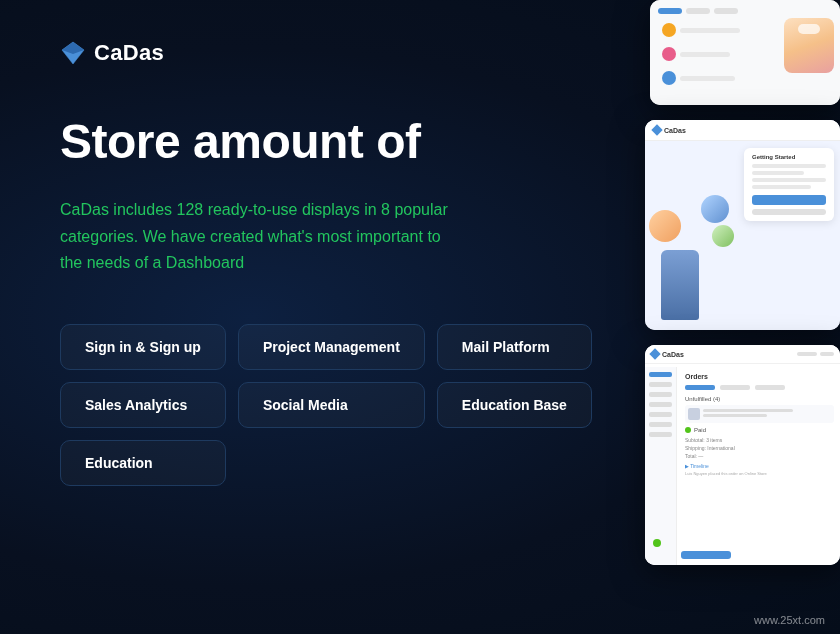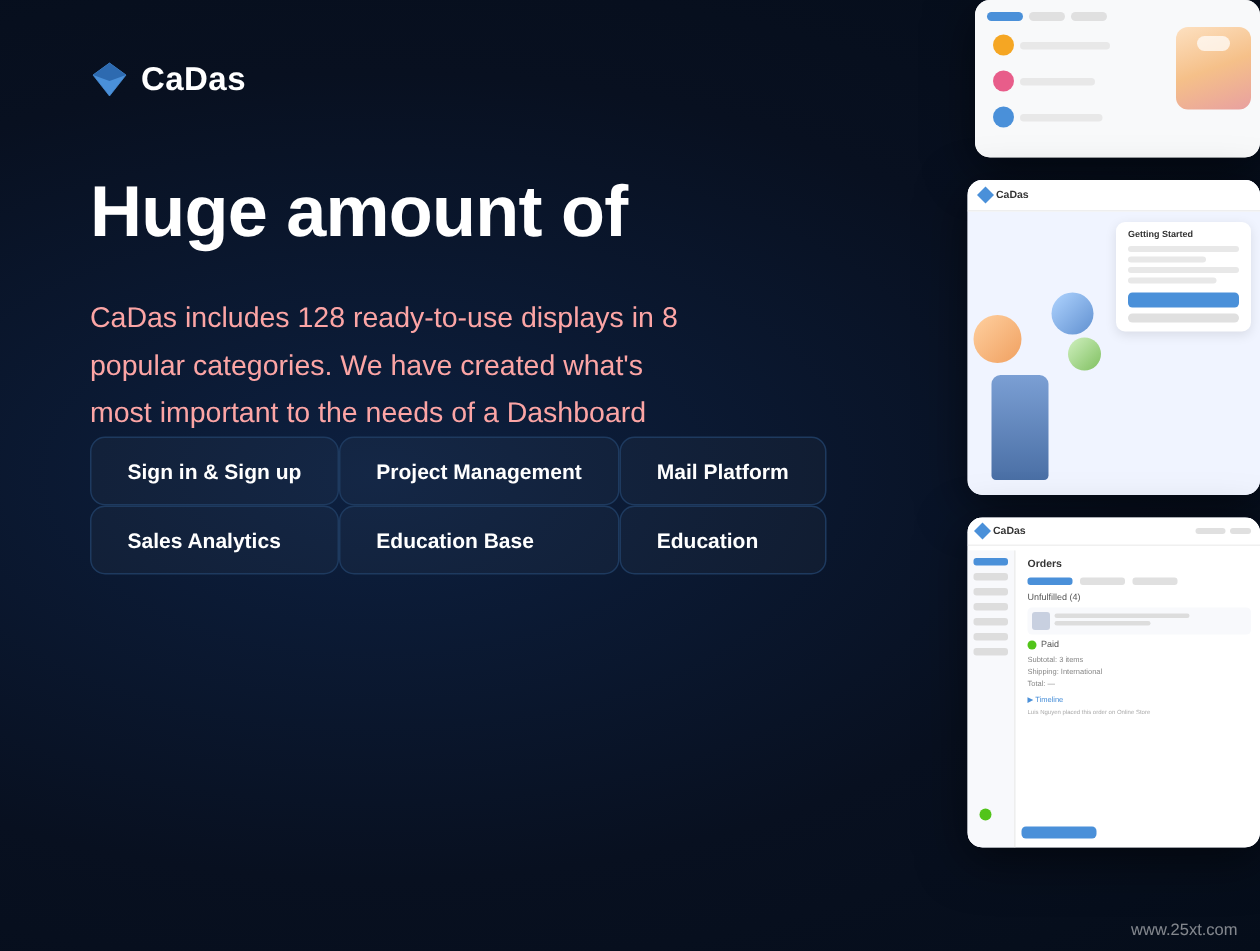--- a/index.html
+++ b/index.html
@@ -64,30 +64,32 @@
       color: #ffffff;
       font-size: 48px;
       font-weight: 800;
       line-height: 1.15;
       margin-bottom: 28px;
       letter-spacing: -0.5px;
     }
 
     
     .description {
-      color: #fca5a5;
-      font-size: 19px;
+      color: #22c55e;
+      font-size: 16px;
       line-height: 1.65;
       max-width: 400px;
+      margin-bottom: 48px;
     }
 
     
     .tags-grid {
       display: grid;
       grid-template-columns: repeat(3, auto);
+      gap: 12px;
       justify-content: start;
     }
 
     .tag {
       display: inline-flex;
       align-items: center;
       padding: 14px 24px;
       border: 1.5px solid #1e3a5f;
       border-radius: 10px;
       background: rgba(255,255,255,0.03);
@@ -418,39 +420,42 @@
       <div class="logo-icon diamond-icon">
         <svg width="26" height="26" viewBox="0 0 26 26" fill="none">
           <path d="M13 2L24 10L13 24L2 10Z" fill="#4a90d9" stroke="#4a90d9" stroke-width="0.5"></path>
           <path d="M13 2L24 10L13 14L2 10Z" fill="#2d6ab0"></path>
         </svg>
       </div>
       <span class="logo-text">CaDas</span>
     </div>
 
     <h1 class="headline">
-      <span>Huge amount of</span><br>
+      <span>Store amount of</span><br>
     </h1>
 
     <p class="description">CaDas includes 128 ready-to-use displays in 8 popular categories. We have created what's most important to the needs of a Dashboard</p>
 
     <div class="tags-grid">
 
       <button class="tag">
         <span>Sign in &amp; Sign up</span>
       </button>
       <button class="tag">
         <span>Project Management</span>
       </button>
       <button class="tag">
         <span>Mail Platform</span>
       </button>
 
       <button class="tag">
         <span>Sales Analytics</span>
+      </button>
+      <button class="tag">
+        <span>Social Media</span>
       </button>
 
       <button class="tag">
         <span>Education Base</span>
       </button>
       <button class="tag">
         <span>Education</span>
       </button>
     </div>
 

